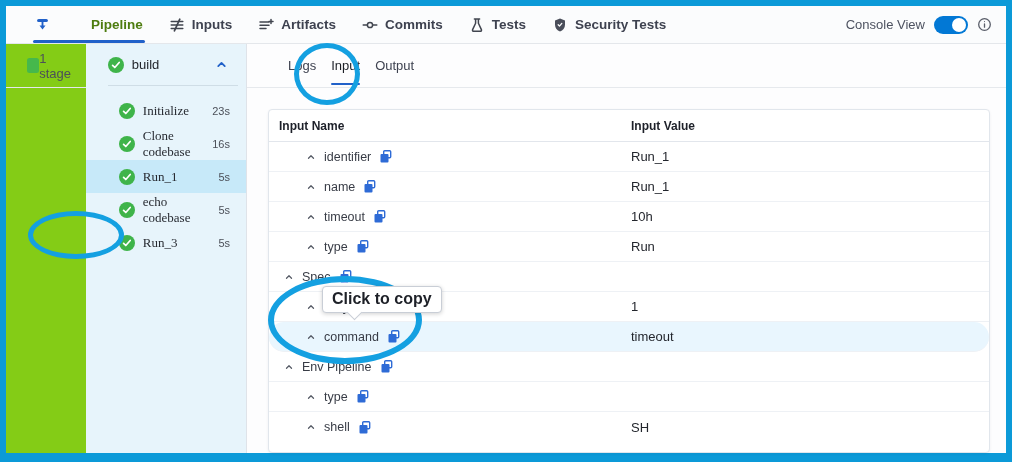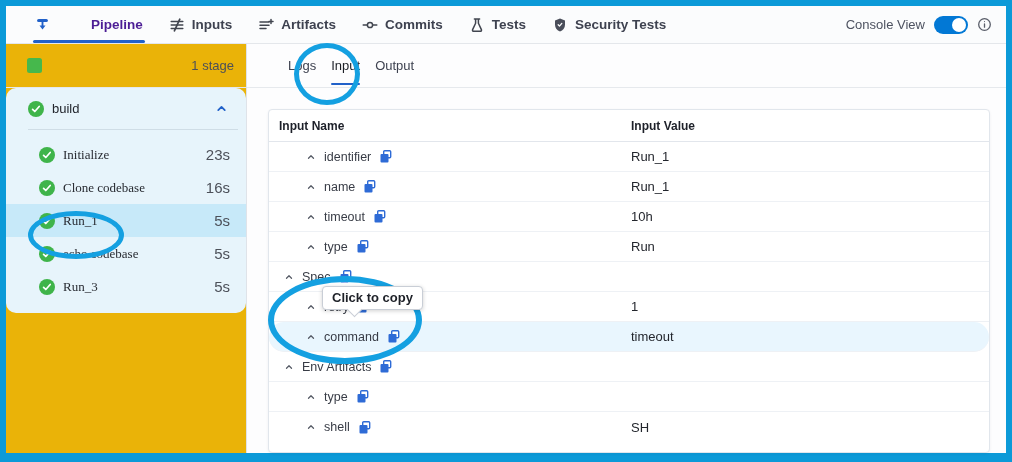--- a/index.html
+++ b/index.html
@@ -24,66 +24,66 @@
     background:#fbfcfd;
     border-bottom:1px solid #e4e7eb;
     gap:26px;
   }
   .ntab {
     position:relative; height:100%;
     display:flex; align-items:center; gap:7px;
     font-size:13.5px; font-weight:600; color:#3e4250;
     cursor:pointer; white-space:nowrap;
   }
-  .ntab.active { color:#4c1d95;gap:41px; }
+  .ntab.active { color:#4d7c0f;gap:41px; }
   .ntab.active::after {
     content:""; position:absolute; left:-2px; right:-2px; bottom:0;
     height:3px; background:#2161c9; border-radius:2px;
   }
   .nav-right { margin-left:auto; display:flex; align-items:center; gap:9px; }
   .console-label { font-size:13px; color:#4d5260; }
   .toggle {
     width:34px; height:18px; border-radius:10px; background:#0278d5;
     position:relative; cursor:pointer;
   }
   .toggle::after {
     content:""; position:absolute; right:2px; top:2px;
     width:14px; height:14px; border-radius:50%; background:#fff;
   }
   
   .content { flex:1; display:flex; min-height:0; }
   .sidebar {
     width:241px; flex:0 0 241px;
     border-right:1px solid #dfe3e9;
-    background:#eab308;
-    display:flex; flex-direction:column;
+    background:#84cc16;
+    display:flex; flex-direction:row;
   }
   .sb-header {
     height:44px; flex:0 0 44px;
     display:flex; align-items:center;
     padding:0 12px 0 21px;
     border-bottom:1px solid #e4e8ed;
   }
   .stage-square { width:15px; height:15px; border-radius:2.5px; background:#46b84c; }
   .stage-count { margin-left:auto; font-size:13px; color:#4c5059; }
-  .stage-panel { background:#e7f4fb; padding-bottom:10px;border-radius:10px; }
+  .stage-panel { background:#e7f4fb; padding-bottom:10px; }
   .build-row {
     height:41px; display:flex; align-items:center; gap:8px;
     padding:0 18px 0 22px; cursor:pointer;
   }
   .build-label { font-size:13px; color:#23262d; font-weight:500; }
   .build-chev { margin-left:auto; display:flex; }
   .build-divider { border-bottom:1px solid #cfdde6; margin:0 8px 8px 22px; }
   .step-row {
     height:33px; display:flex; align-items:center; gap:8px;
     padding:0 16px 0 33px; cursor:pointer;
   }
   .step-row.selected { background:#c7e9f9; }
   .step-name { font-size:13px; color:#272a31;font-family:Liberation Serif, serif; }
-  .step-duration { margin-left:auto; font-size:15px; color:#4c5059;text-align:right; }
+  .step-duration { margin-left:auto; font-size:11px; color:#4c5059;text-align:right; }
   
   .main { flex:1; background:#fdfdfe; display:flex; flex-direction:column; min-width:0; }
   .main-tabs {
     height:44px; flex:0 0 44px;
     display:flex; align-items:center; gap:15px;
     padding-left:41px;
     border-bottom:1px solid #e6e9ed;
   }
   .mtab {
     position:relative; height:100%;
@@ -129,21 +129,21 @@
   .annotation {
     position:absolute; border:5px solid #14a0e1; border-radius:50%;
     pointer-events:none; z-index:20;
   }
   .annot-input   { left:294px; top:43px;  width:66px;  height:62px; }
   .annot-run1    { left:28px;  top:211px; width:96px;  height:48px; }
   .annot-command { left:268px; top:276px; width:154px; height:88px; border-width:6px; }
   .tooltip {
     position:absolute; left:322px; top:286px; z-index:30;
     background:#fff; border:1px solid #c9ced6; border-radius:4px;
-    padding:3px 9px 4px; font-size:13px; font-weight:600; color:#1e2128;
+    padding:3px 9px 4px; font-size:16px; font-weight:600; color:#1e2128;
     box-shadow:0 1px 4px rgba(0,0,0,.18); white-space:nowrap;
   }
   .tooltip::after {
     content:""; position:absolute; left:26px; bottom:-6px;
     width:10px; height:10px; background:#fff;
     border-right:1px solid #c9ced6; border-bottom:1px solid #c9ced6;
     transform:rotate(45deg);
   }
   .icon { display:inline-flex; align-items:center; justify-content:center; flex:0 0 auto; }
 </style>
@@ -457,21 +457,21 @@
               <span class="value-cell">timeout</span>
             </div>
 
             <div class="trow section">
               <span class="name-cell">
                 <span class="chev icon">
                   <svg width="10" height="10" viewBox="0 0 16 16" fill="none" stroke="#565b66" stroke-width="2" stroke-linecap="round" stroke-linejoin="round">
                     <path d="M4 10l4-4 4 4"></path>
                   </svg>
                 </span>
-                <span>Env Artifacts</span>
+                <span>Env Pipeline</span>
                 <span class="copy-icon icon">
                   <svg width="14" height="15" viewBox="0 0 14 15">
                     <rect x="4.7" y="1.7" width="7" height="7" rx="1" fill="#fff" stroke="#2e6bd6" stroke-width="1.4"></rect>
                     <rect x="1.5" y="5" width="8" height="8.4" rx="1" fill="#2e6bd6"></rect>
                   </svg>
                 </span>
               </span>
               <span class="value-cell"></span>
             </div>
 

